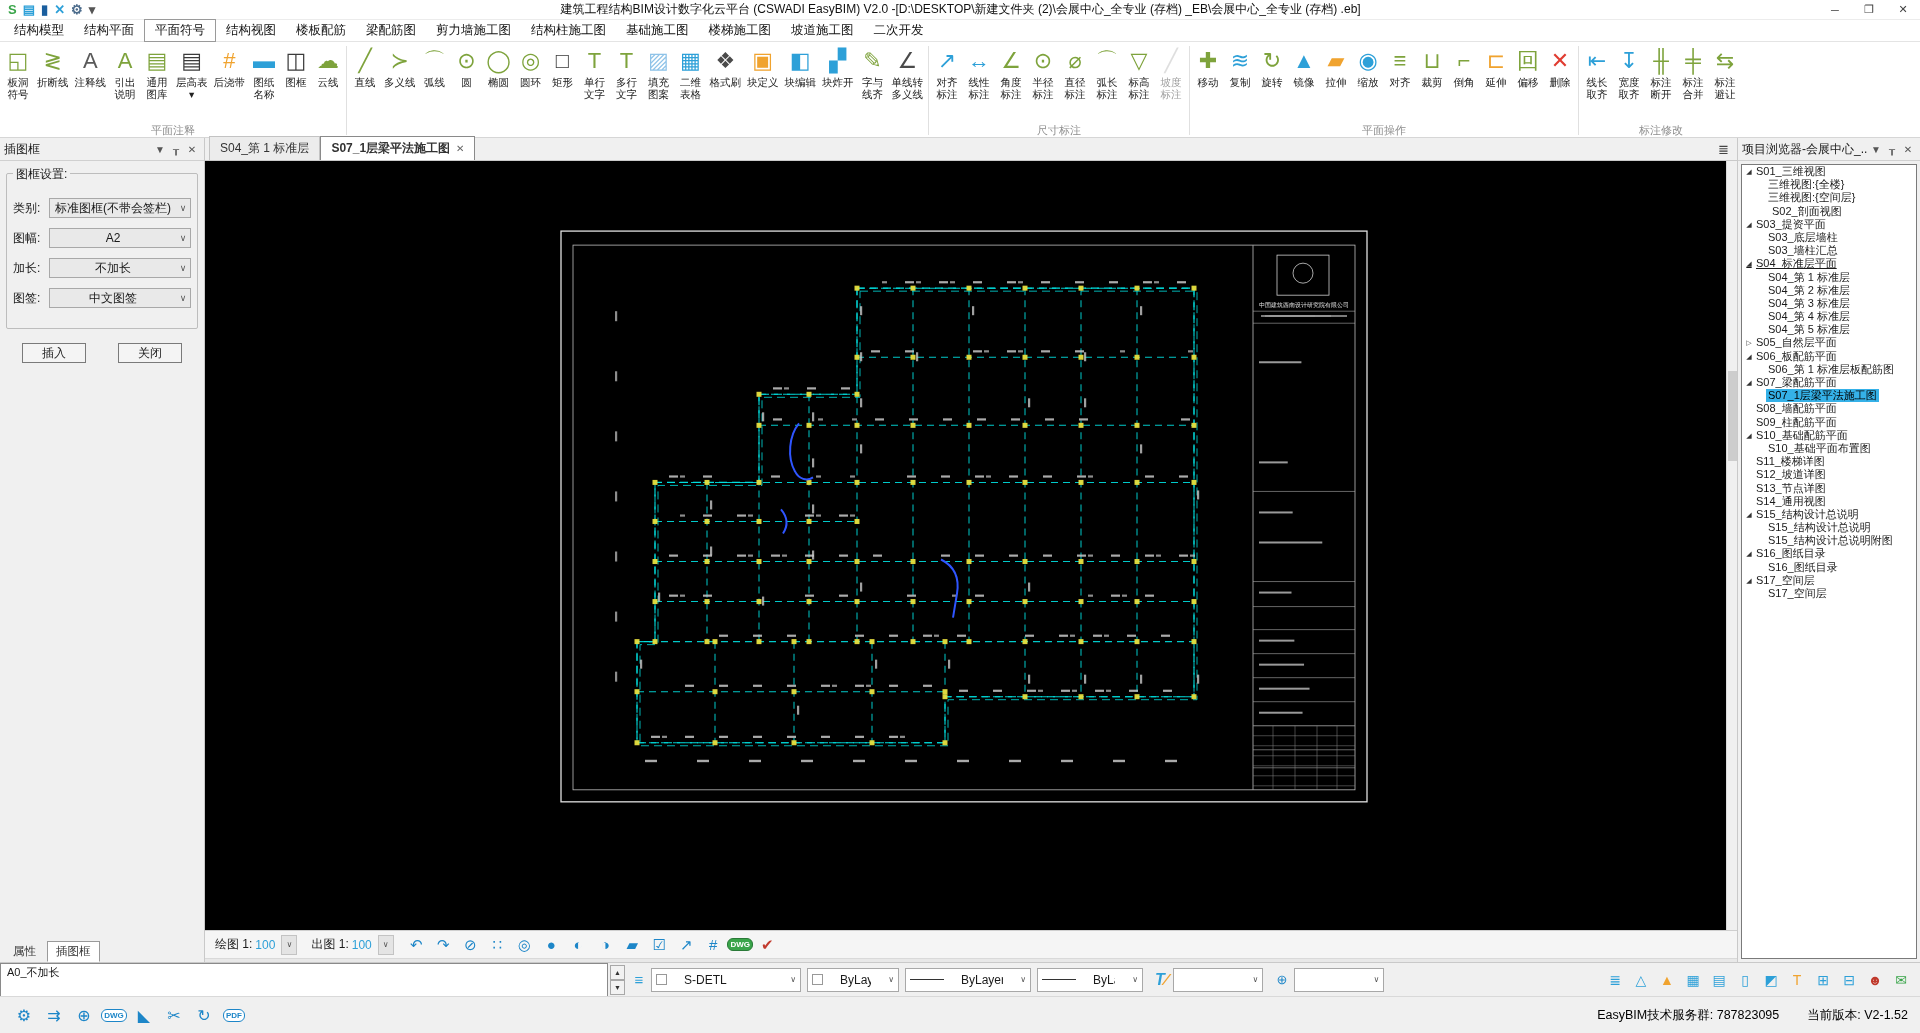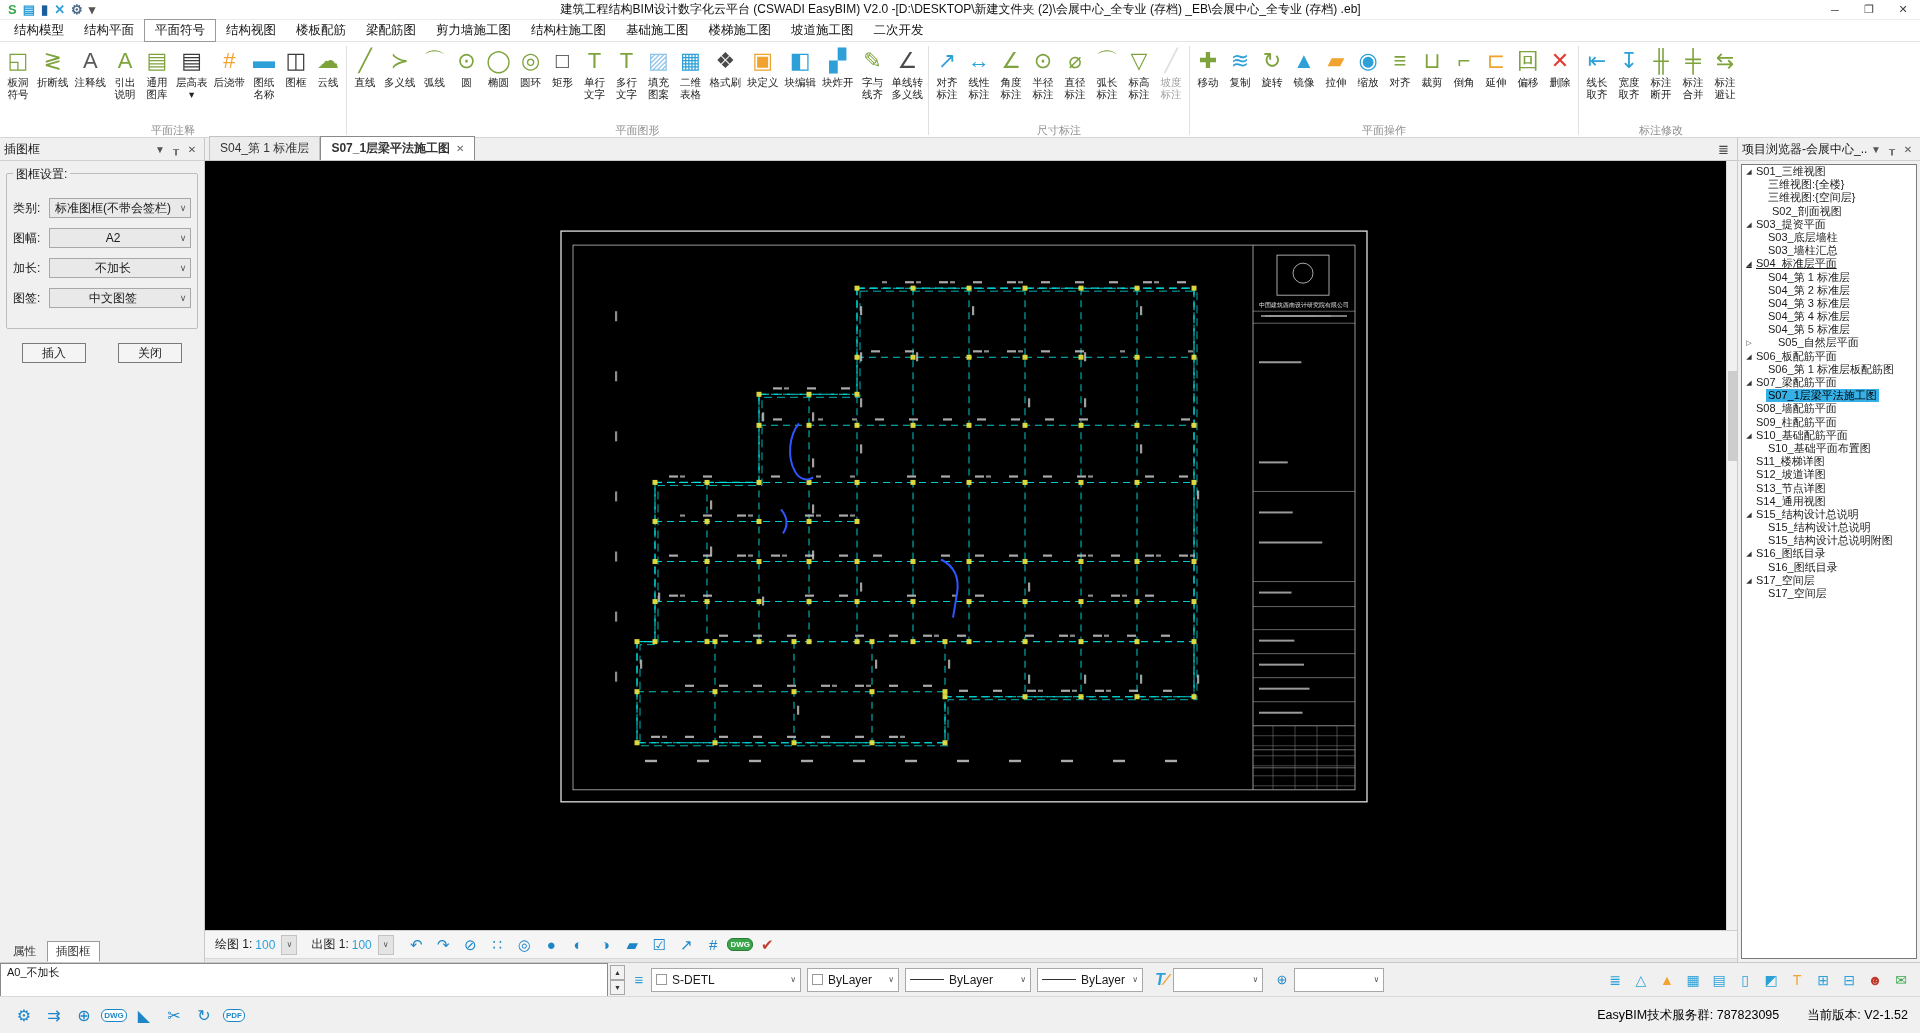--- a/index.html
+++ b/index.html
@@ -70,21 +70,21 @@
 .tree-item{display:flex;align-items:center;height:13.2px;line-height:13.2px;white-space:nowrap}
 .tree-arrow{width:10px;font-size:7px;color:#333;text-align:center;flex:none}
 .tree-label{padding:0 2px}
 .tree-item.selected .tree-label{background:#35b1e8;color:#000}
 
 .rowB{height:34px;display:flex;align-items:center;background:#f0f0f0;border-top:1px solid #c9c9c9;flex:none}
 .sel-box{width:608px;height:34px;border:1px solid #8a8a8a;background:#fff;font-size:11px;line-height:15px;padding:1px 6px;flex:none}
 .spinners{display:flex;flex-direction:column;margin:0 2px}
 .spin-btn{width:15px;height:15px;border:1px solid #a8a8a8;background:#f2f2f2;font-size:7px;display:flex;align-items:center;justify-content:center;color:#333}
 .layers-ic{width:24px;text-align:center;font-size:15px;color:#2da0d8}
-.dd{height:24px;border:1px solid #a8a8a8;background:#fff;display:flex;align-items:center;font-size:12px;padding:0 4px;gap:5px;margin-right:6px}
+.dd{height:24px;border:1px solid #a8a8a8;background:#fff;display:flex;align-items:center;font-size:12px;padding:0 4px;gap:17px;margin-right:6px}
 .dd .swatch{width:11px;height:11px;border:1px solid #999;background:#fff;flex:none}
 .dd .lsample{width:34px;height:0;border-top:1.5px solid #333;flex:none}
 .dd .dv{flex:1;white-space:nowrap;overflow:hidden}
 .dd .caret{font-size:8px;color:#555}
 .tstyle{font-size:16px;font-weight:bold;color:#2da0d8;margin:0 6px;font-style:italic}
 .tstyle i{color:#f0a32f}
 .rb-right{margin-left:auto;display:flex;align-items:center;gap:4px;padding-right:8px}
 .rb-ic{width:22px;height:22px;display:flex;align-items:center;justify-content:center;font-size:14px}
 
 .rowC{height:37px;display:flex;align-items:center;background:#f0f0f0;border-top:1px solid #d9d9d9;flex:none}
@@ -251,21 +251,20 @@
           <div class="ricon" style="color: rgb(126, 163, 60);">✎</div>
           <div class="rtext">字与
 线齐</div>
         </div>
         <div class="ritem" title="单线转多义线">
           <div class="ricon" style="color: rgb(74, 74, 74);">∠</div>
           <div class="rtext">单线转
 多义线</div>
         </div>
       </div>
-      <div class="rname">平面图形</div>
     </div>
     <div class="rsep"></div>
     <div class="rgroup">
       <div class="ritems">
         <div class="ritem" title="对齐标注">
           <div class="ricon" style="color: rgb(45, 160, 216);">↗</div>
           <div class="rtext">对齐
 标注</div>
         </div>
         <div class="ritem" title="线性标注">
@@ -910,21 +909,21 @@
           <span class="tree-label">S04_第 3 标准层</span>
         </div>
         <div class="tree-item" style="padding-left: 14px;">
           <span class="tree-arrow"></span>
           <span class="tree-label">S04_第 4 标准层</span>
         </div>
         <div class="tree-item" style="padding-left: 14px;">
           <span class="tree-arrow"></span>
           <span class="tree-label">S04_第 5 标准层</span>
         </div>
-        <div class="tree-item" style="padding-left: 2px; gap: 22px;">
+        <div class="tree-item" style="padding-left: 2px;">
           <span class="tree-arrow">▷</span>
           <span class="tree-label">S05_自然层平面</span>
         </div>
         <div class="tree-item" style="padding-left: 2px;">
           <span class="tree-arrow">◢</span>
           <span class="tree-label">S06_板配筋平面</span>
         </div>
         <div class="tree-item" style="padding-left: 14px;">
           <span class="tree-arrow"></span>
           <span class="tree-label">S06_第 1 标准层板配筋图</span>

